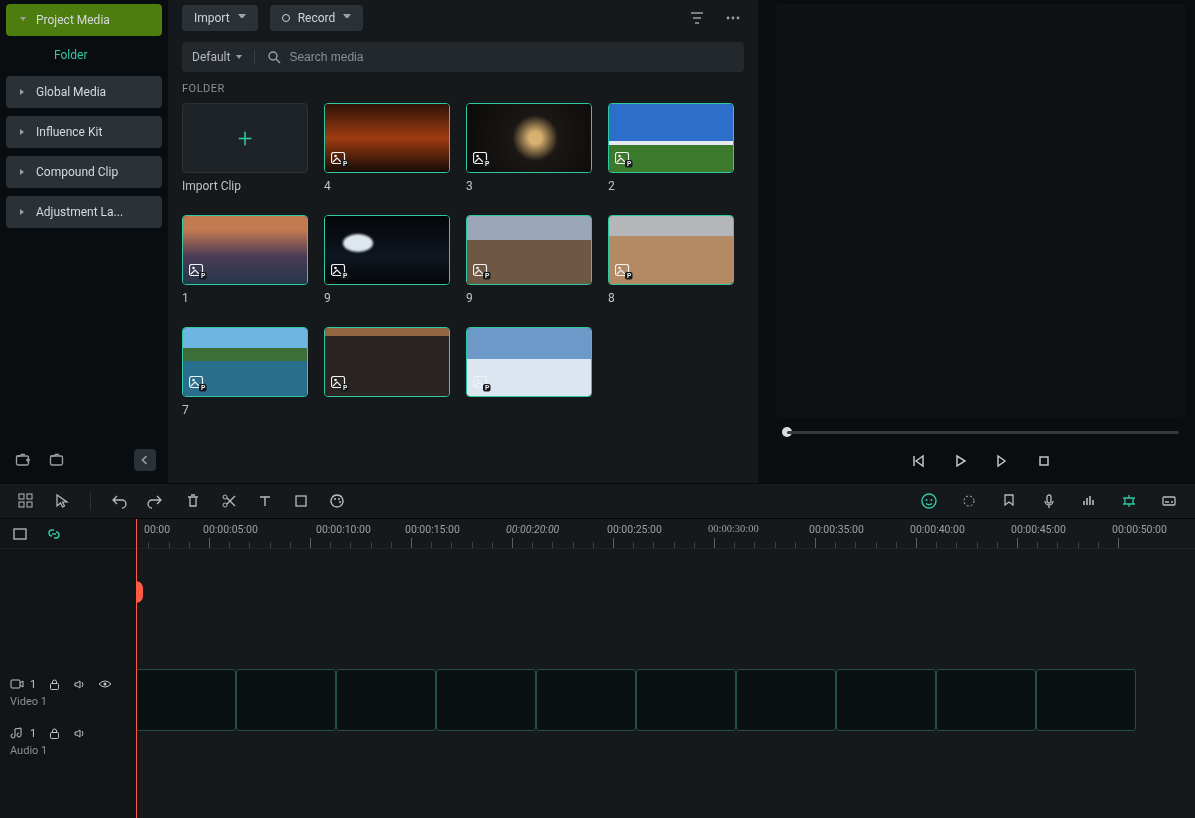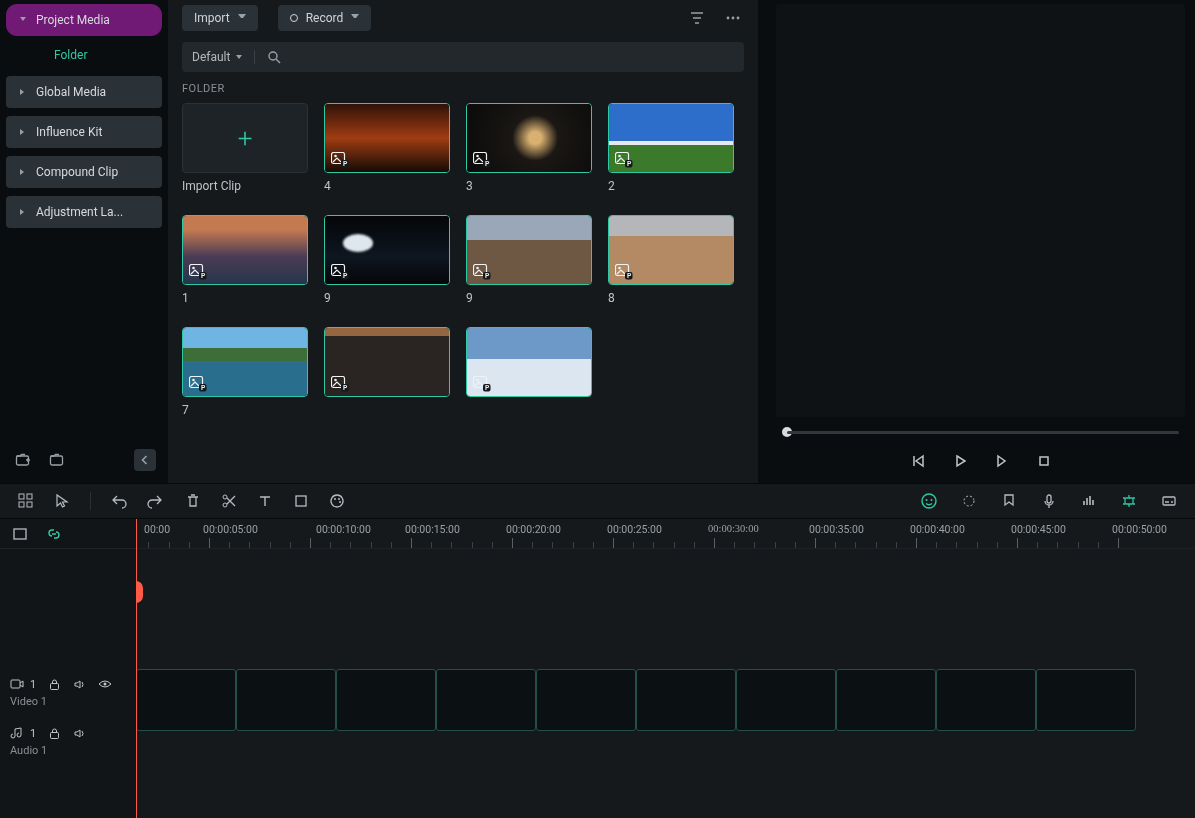--- a/index.html
+++ b/index.html
@@ -33,21 +33,21 @@
     padding: 0 10px 0 14px;
     border-radius: 4px;
     background: #2a3137;
     margin-bottom: 8px;
     cursor: pointer;
     color: #d6dadd;
     white-space: nowrap;
     overflow: hidden;
     text-overflow: ellipsis;
   }
-  .side-item.expanded { background: #701a75; border-radius: 11px; }
+  .side-item.expanded { background: #4d7c0f; }
   .side-item .tri {
     width: 6px; height: 6px; display: inline-block;
   }
   .side-item .tri::before {
     content: ""; display: block;
     border-left: 4px solid #9aa0a5;
     border-top: 3px solid transparent;
     border-bottom: 3px solid transparent;
   }
   .side-item.expanded .tri::before {
@@ -85,21 +85,21 @@
     background: #15191c;
     display: flex;
     flex-direction: column;
     padding: 0 0 0 0;
     position: relative;
   }
   .media-toolbar {
     display: flex;
     align-items: center;
     height: 36px;
-    gap: 20px;
+    gap: 12px;
     padding: 16px 14px;
   }
   .pill-btn {
     height: 26px;
     padding: 0 12px;
     display: flex;
     align-items: center;
     gap: 8px;
     background: #2a3137;
     border-radius: 4px;
@@ -483,20 +483,21 @@
       <div class="default">
         <span>Default</span>
         <span class="chev-s"></span>
       </div>
       <span class="search-icon">
         <svg width="14" height="14" viewBox="0 0 14 14">
             <circle cx="6" cy="6" r="4" fill="none" stroke="currentColor" stroke-width="1.4"></circle>
             <path d="M9.2 9.2 L13 13" stroke="currentColor" stroke-width="1.4"></path>
           </svg>
       </span>
+      <input type="text" placeholder="Search media" style="">
     </div>
 
     <div class="folder-label">FOLDER</div>
 
     <div class="media-grid" id="media-grid">
 
       <div class="media-item">
         <div class="thumb import">
           <span class="plus">+</span>
         </div>
@@ -877,21 +878,21 @@
           <div class="minor" style="left: 93.2px;"></div>
           <div class="minor" style="left: 113.4px;"></div>
           <div class="minor" style="left: 133.6px;"></div>
           <div class="minor" style="left: 153.8px;"></div>
           <span class="tick" style="left: 273px;">00:00:15:00</span>
           <div class="major" style="left: 275px;"></div>
           <div class="minor" style="left: 194.2px;"></div>
           <div class="minor" style="left: 214.4px;"></div>
           <div class="minor" style="left: 234.6px;"></div>
           <div class="minor" style="left: 254.8px;"></div>
-          <span class="tick" style="left: 374px;">00:00:20:00</span>
+          <span class="tick" style="left: 374px; font-style: italic;">00:00:20:00</span>
           <div class="major" style="left: 376px;"></div>
           <div class="minor" style="left: 295.2px;"></div>
           <div class="minor" style="left: 315.4px;"></div>
           <div class="minor" style="left: 335.6px;"></div>
           <div class="minor" style="left: 355.8px;"></div>
           <span class="tick" style="left: 475px;">00:00:25:00</span>
           <div class="major" style="left: 477px;"></div>
           <div class="minor" style="left: 396.2px;"></div>
           <div class="minor" style="left: 416.4px;"></div>
           <div class="minor" style="left: 436.6px;"></div>

